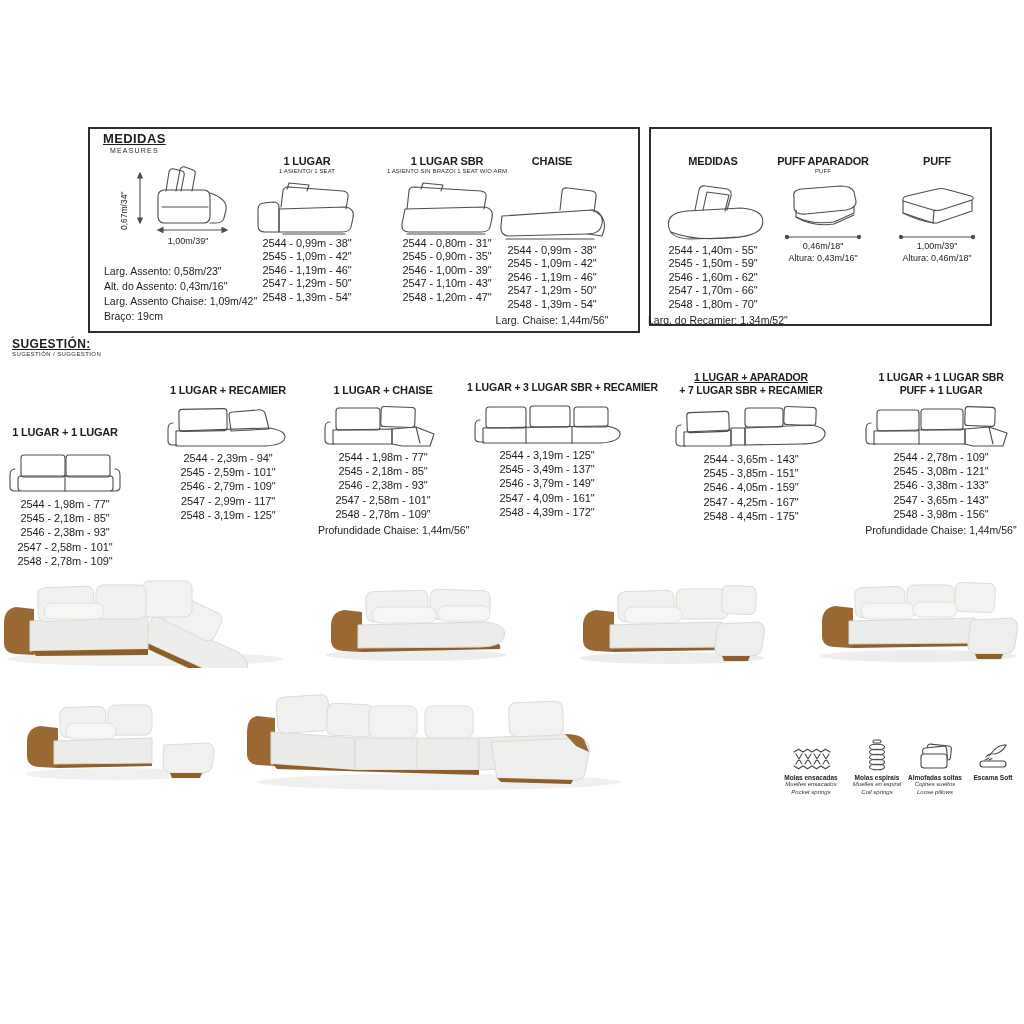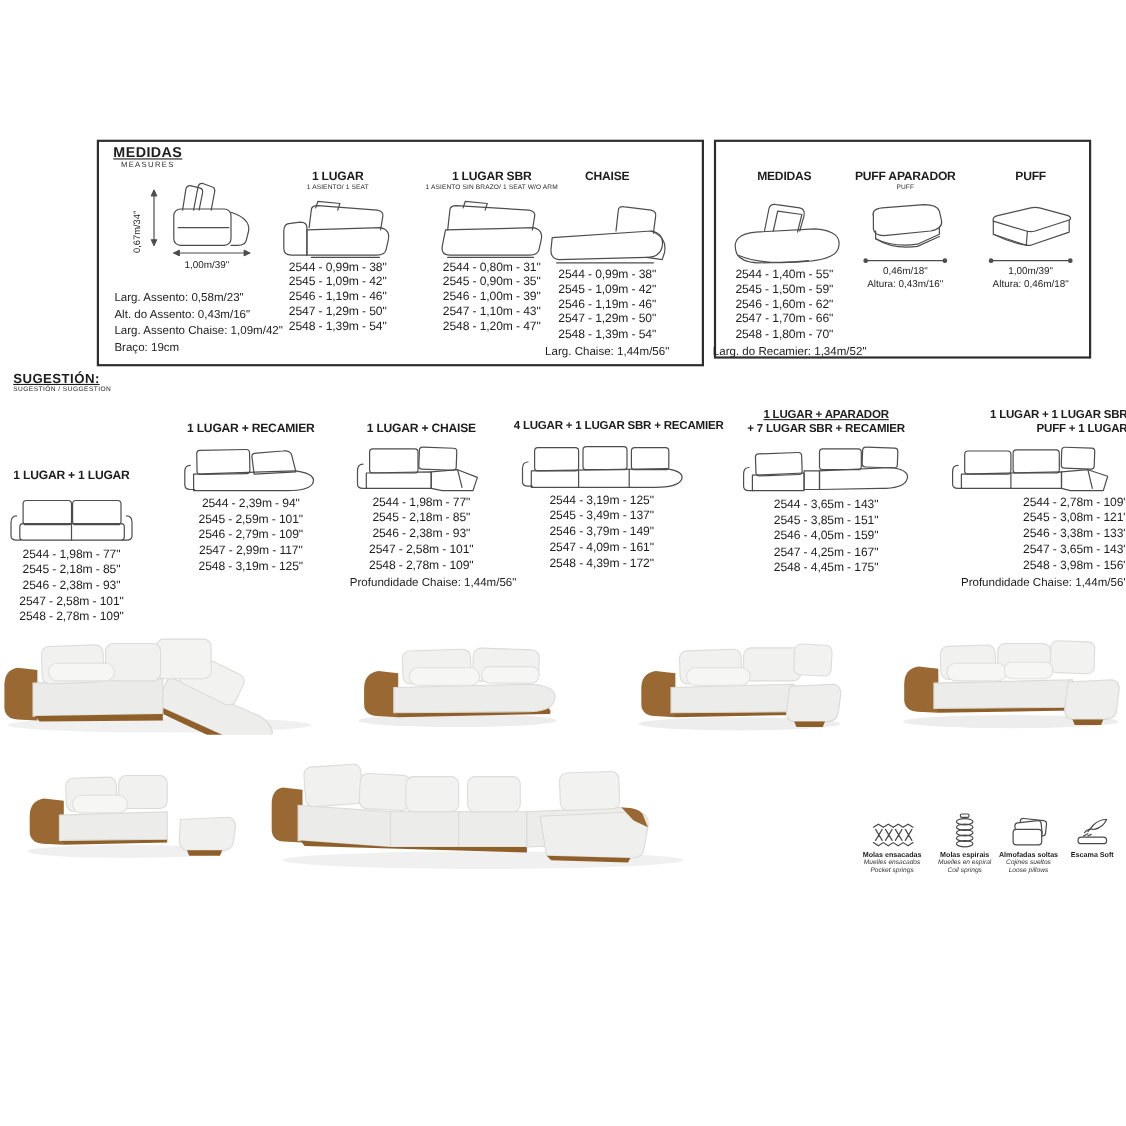--- a/index.html
+++ b/index.html
@@ -247,21 +247,21 @@
         <div>2544 - 1,98m - 77"</div>
         <div>2545 - 2,18m - 85"</div>
         <div>2546 - 2,38m - 93"</div>
         <div>2547 - 2,58m - 101"</div>
         <div>2548 - 2,78m - 109"</div>
       </div>
     <div class="col-note">Profundidade Chaise: 1,44m/56"</div>
   </div>
 
   <div class="scol" style="left:467px;top:381px;width:160px;">
-    <div class="col-title" style="font-size:10.5px;">4 LUGAR + 1 LUGAR SBR + RECAMIER</div>
+    <div class="col-title" style="font-size:10.5px;">1 LUGAR + 3 LUGAR SBR + RECAMIER</div>
     <div class="sketch-wrap" style="height:52px;">
       <svg class="sk" width="158" height="46" viewBox="0 0 158 46">
         <rect x="18" y="7" width="40" height="21" rx="3"></rect>
         <rect x="62" y="6" width="40" height="21" rx="3"></rect>
         <rect x="106" y="7" width="34" height="20" rx="3"></rect>
         <path d="M12 20 Q7 20 7 26 L7 38 Q7 42 12 42 L16 42"></path>
         <path d="M15 28 L138 26 Q156 29 151 37 Q147 43 128 43 L15 43 Z"></path>
         <line x1="58" y1="28" x2="58" y2="43"></line>
         <line x1="104" y1="27" x2="104" y2="43"></line>
       </svg>
@@ -291,21 +291,21 @@
     </div>
     <div class="rows">
         <div>2544 - 3,65m - 143"</div>
         <div>2545 - 3,85m - 151"</div>
         <div>2546 - 4,05m - 159"</div>
         <div>2547 - 4,25m - 167"</div>
         <div>2548 - 4,45m - 175"</div>
       </div>
   </div>
 
-  <div class="scol" style="left:857px;top:371px;width:168px;text-align:right;">
+  <div class="scol" style="left:857px;top:371px;width:168px;">
     <div class="col-title" style="font-size:10.5px;">1 LUGAR + 1 LUGAR SBR</div>
     <div class="col-title" style="font-size:10.5px;">PUFF + 1 LUGAR</div>
     <div class="sketch-wrap" style="height:51px;">
       <svg class="sk" width="160" height="46" viewBox="0 0 160 46">
         <rect x="16" y="8" width="42" height="21" rx="3"></rect>
         <rect x="60" y="7" width="42" height="21" rx="3"></rect>
         <rect x="104" y="5" width="30" height="19" rx="3" transform="rotate(2 119 14)"></rect>
         <path d="M10 21 Q5 21 5 27 L5 38 Q5 42 10 42 L14 42"></path>
         <path d="M13 29 L104 27 L104 42 L13 42 Z"></path>
         <line x1="58" y1="29" x2="58" y2="42"></line>

